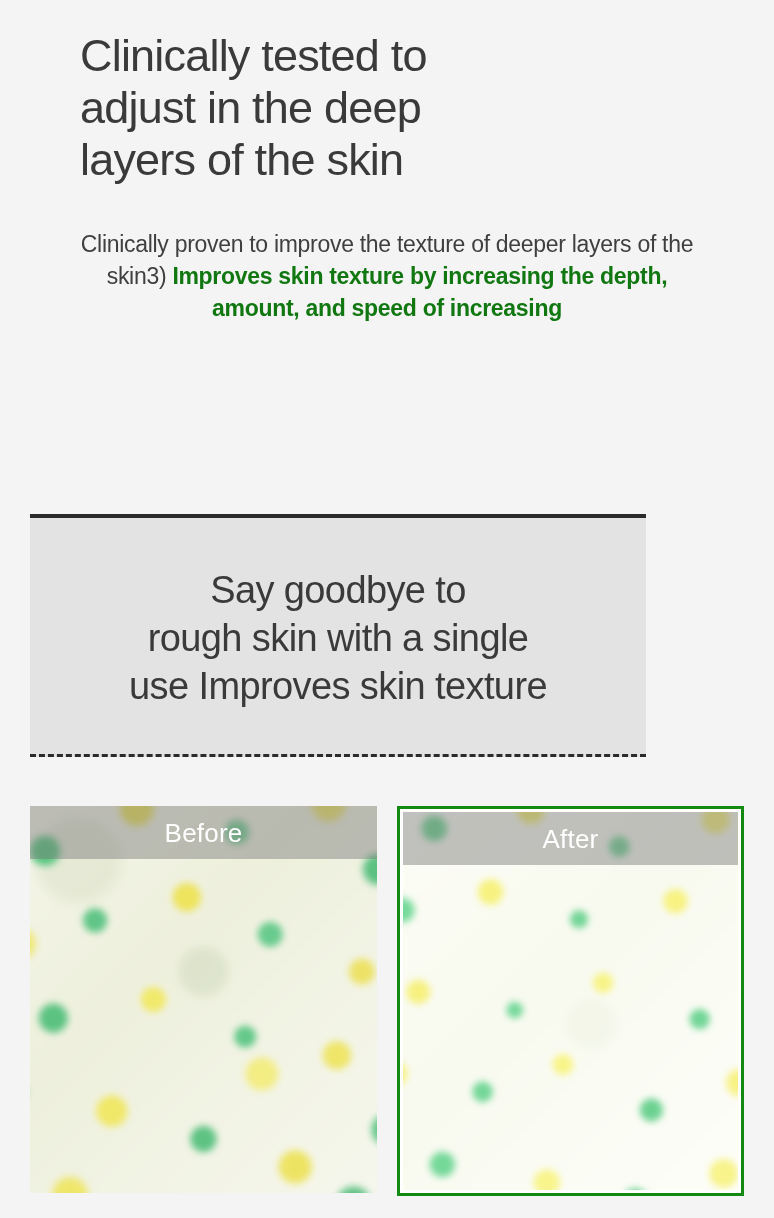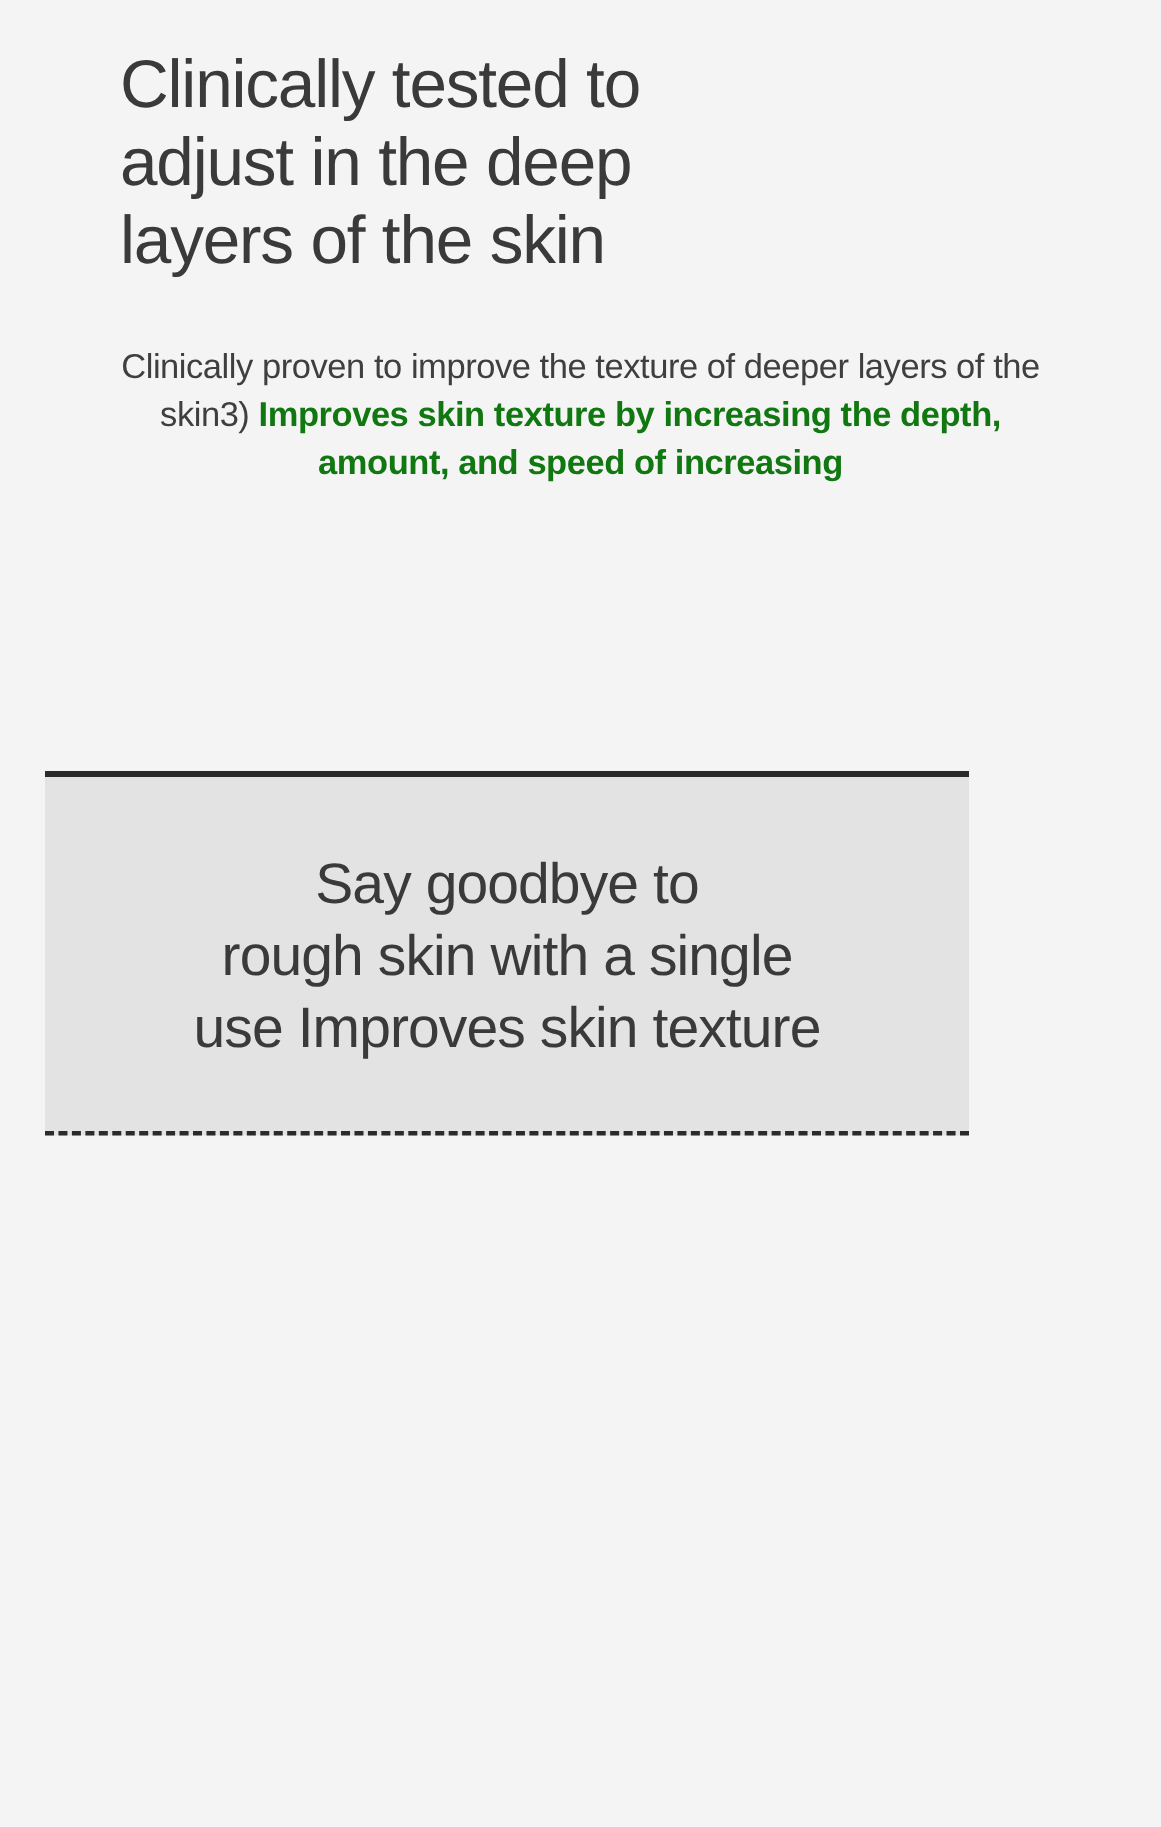--- a/index.html
+++ b/index.html
@@ -202,15 +202,31 @@
 <div class="banner-wrap">
   <div class="banner">
     <p class="banner-text">Say goodbye to
 rough skin with a single
 use Improves skin texture</p>
   </div>
 </div>
 
 <div class="compare">
 
-
+  <div class="panel before-panel">
+    <div class="panel-img">
+      <div class="tex before-tex"></div>
+      <div class="panel-label-bar">
+        <span class="panel-label">Before</span>
+      </div>
+    </div>
+  </div>
+
+  <div class="panel after-panel">
+    <div class="panel-img">
+      <div class="tex after-tex"></div>
+      <div class="panel-label-bar">
+        <span class="panel-label">After</span>
+      </div>
+    </div>
+  </div>
 
 </div>
 
 </body></html>

